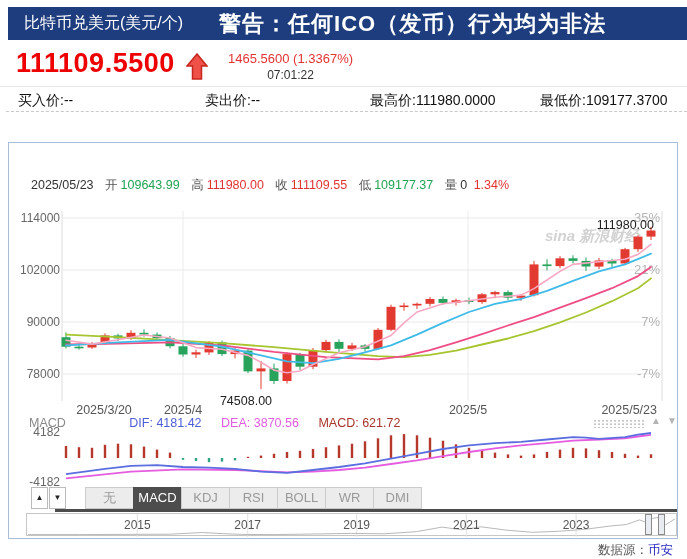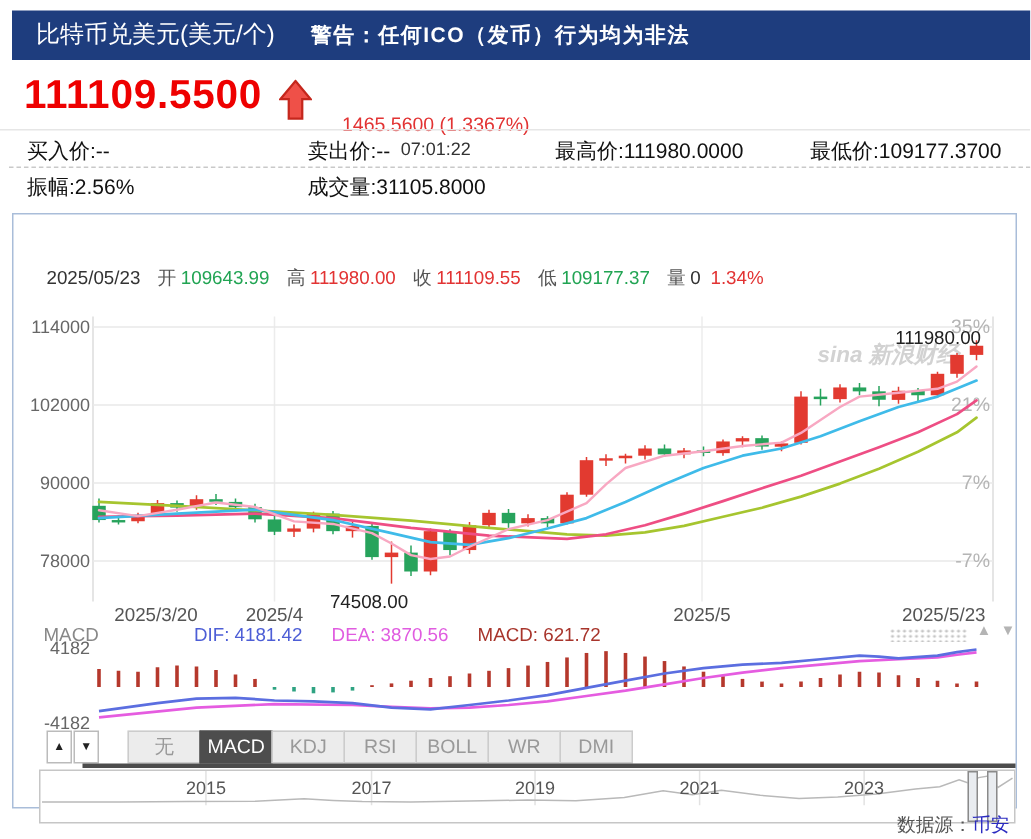--- a/index.html
+++ b/index.html
@@ -2,25 +2,25 @@
 <html><head>
 <meta charset="utf-8">
 <style>
   html,body{margin:0;padding:0;background:#fff;}
   .page{position:relative;width:687px;height:559px;overflow:hidden;background:#fff;
         font-family:"Liberation Sans","DejaVu Sans",sans-serif;}
   
   .titlebar{position:absolute;top:7px;left:8px;right:0;height:33px;background:#1e3d7e;color:#fff;
             display:flex;align-items:center;}
   .tb-title{margin-left:16px;font-size:16px;}
-  .tb-warning{margin-left:24px;font-size:14px;font-weight:bold;letter-spacing:1px;}
+  .tb-warning{margin-left:36px;font-size:22px;font-weight:bold;letter-spacing:1px;}
   
   .price{position:absolute;top:48px;left:16px;font-size:27px;font-weight:bold;color:#ee0000;letter-spacing:.5px;}
   .arrow-up{position:absolute;top:53px;left:186px;}
-  .chg{position:absolute;top:51px;left:228px;text-align:center;margin-top:24px;}
+  .chg{position:absolute;top:51px;left:228px;text-align:center;}
   .chg-line{font-size:13px;color:#e23333;}
   .chg-time{font-size:12px;color:#333;margin-top:2px;}
   .divider{position:absolute;top:86px;left:0;right:0;height:1px;background:#e6e6e6;}
   .inforow{position:absolute;left:0;right:0;height:20px;font-size:14px;color:#111;}
   .cell{position:absolute;white-space:nowrap;}
   .dashed{position:absolute;top:111px;left:6px;right:0;border-top:1px dashed #c9c9c9;}
   
   .panel{position:absolute;top:142px;left:8px;width:670px;height:397px;border:1px solid #a9bdd9;
          box-sizing:border-box;background:#fff;}
   .tabbar{height:30px;background:#eaf0f8;border-bottom:1px solid #c6d3e6;display:flex;align-items:stretch;}
@@ -50,21 +50,21 @@
   .ind-row{position:absolute;top:314px;left:22px;display:flex;align-items:center;}
   .ind-btn{width:15px;height:20px;border:1px solid #bbb;background:#fff;font-size:8px;color:#222;
            text-align:center;line-height:20px;cursor:pointer;}
   .ind-btn + .ind-btn{margin-left:1px;}
   .ind-tabs{display:flex;margin-left:20px;}
   .itab{width:47px;height:20px;background:#ececec;border:1px solid #ccc;margin-left:-1px;color:#999;
         font-size:13px;text-align:center;line-height:20px;cursor:pointer;}
   .itab.active{background:#4d4d4d;color:#fff;border-color:#4d4d4d;}
   .ind-underline{position:absolute;top:336px;left:46px;right:0;height:3px;background:#4c4c4c;}
   
-  .navigator{position:absolute;top:340px;left:17px;width:651px;height:36px;border:1px solid #c6c6c6;
+  .navigator{position:absolute;top:340px;left:17px;width:651px;height:23px;border:1px solid #c6c6c6;
              box-sizing:border-box;background:#fff;}
   .nav-year{position:absolute;top:4px;transform:translateX(-50%);font-size:12px;color:#555;}
   .nav-handle{position:absolute;top:0;bottom:0;width:7px;background:#e9ecf0;border:1px solid #8a8a8a;
               box-sizing:border-box;cursor:ew-resize;}
   .source-line{position:absolute;top:542px;right:14px;font-size:12.5px;}
   .src-label{color:#555;} .src-link{color:#2b2bc0;cursor:pointer;}
 </style>
 </head>
 <body>
 
@@ -86,24 +86,20 @@
 
   <div class="divider"></div>
 
   <div class="inforow" style="top:92px;">
     <span class="cell" style="left:18px;"><span>买入价:</span><span>--</span></span>
     <span class="cell" style="left:205px;"><span>卖出价:</span><span>--</span></span>
     <span class="cell" style="left:370px;"><span>最高价:</span><span>111980.0000</span></span>
     <span class="cell" style="left:540px;"><span>最低价:</span><span>109177.3700</span></span>
   </div>
   <div class="dashed"></div>
-  <div class="inforow" style="top:116px;">
-    <span class="cell" style="left:18px;"><span>振幅:</span><span>2.56%</span></span>
-    <span class="cell" style="left:205px;"><span>成交量:</span><span>31105.8000</span></span>
-  </div>
 
   <div class="panel">
 
     <div class="chart-body">
       <svg id="main-svg" width="668" height="366" viewBox="0 0 668 366">
           <line x1="174" x2="174" y1="38" y2="228" stroke="#ececec"></line>
           <line x1="459" x2="459" y1="38" y2="228" stroke="#ececec"></line>
           <line x1="53" x2="53" y1="38" y2="228" stroke="#dcdcdc"></line>
           <line x1="653" x2="653" y1="38" y2="228" stroke="#dcdcdc"></line>
           <line x1="53" x2="653" y1="45" y2="45" stroke="#e9e9e9"></line>

